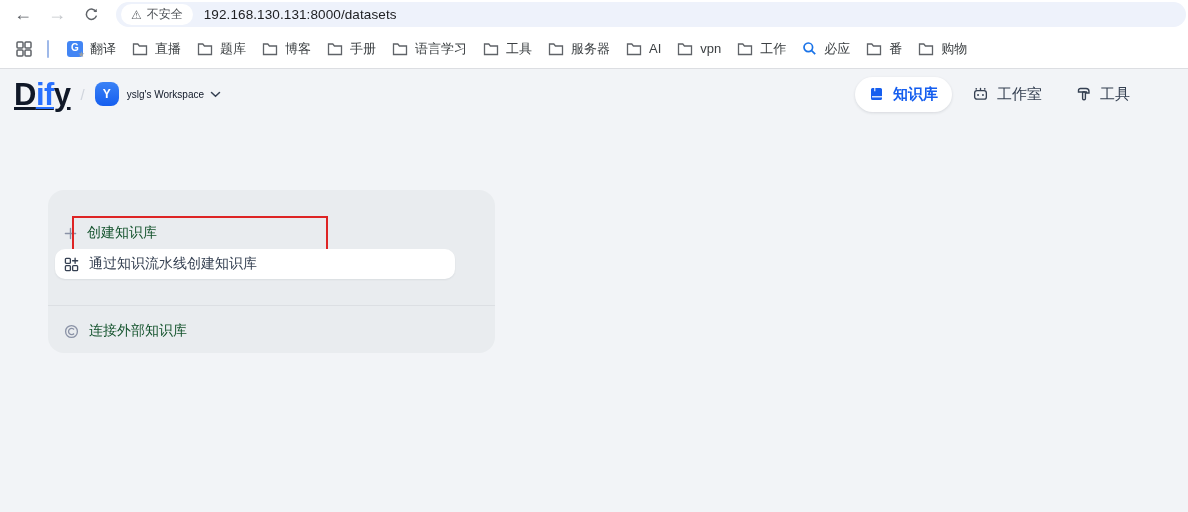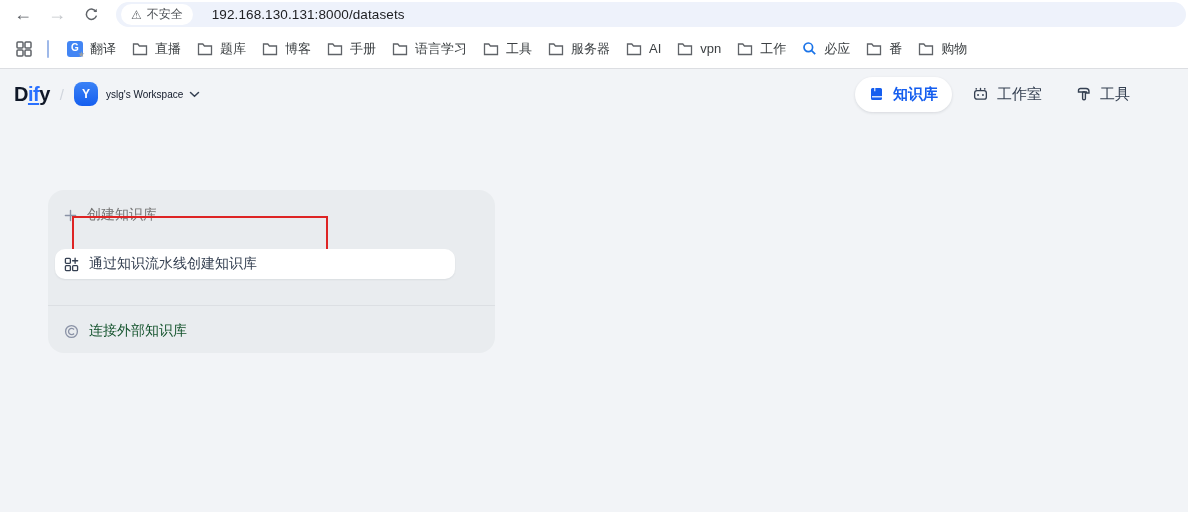--- a/index.html
+++ b/index.html
@@ -11,54 +11,54 @@
   
   .toolbar{height:29px;display:flex;align-items:center;background:#fff;padding-left:6px;}
   .nav-btn{width:34px;height:26px;display:flex;align-items:center;justify-content:center;
     font-size:18px;color:#5f6368;border-radius:50%;cursor:pointer;flex:0 0 auto;}
   .nav-btn.disabled{color:#c5c8cc;}
   .omnibox{flex:1;height:25px;margin:0 2px 0 8px;background:#eef2fb;border-radius:13px;
     display:flex;align-items:center;padding-left:5px;}
   .sec-chip{background:#fff;border-radius:11px;height:21px;display:flex;align-items:center;
     gap:5px;padding:0 10px;color:#4d5156;font-size:12px;}
   .warn-glyph{font-family:"DejaVu Sans",sans-serif;font-size:12px;color:#5f6368;line-height:1;}
-  .url-text{margin-left:19px;color:#202124;font-size:13.5px;letter-spacing:.1px;}
+  .url-text{margin-left:11px;color:#202124;font-size:13.5px;letter-spacing:.1px;}
   
   .bookmarks{height:39px;background:#fff;display:flex;align-items:center;
     padding-left:11px;border-bottom:1px solid #dcdee2;}
   .apps-btn{width:26px;height:26px;display:flex;align-items:center;justify-content:center;cursor:pointer;margin-right:10px;}
   .bm-sep{width:2px;height:18px;background:#9fb9e9;border-radius:1px;margin-right:10px;flex:0 0 auto;}
   .bm-item{display:flex;align-items:center;gap:7px;height:27px;padding:0 8px;border-radius:13px;
     color:#3c4043;font-size:13px;cursor:pointer;white-space:nowrap;}
   .fold-ic,.srch-ic{flex:0 0 auto;display:block;}
   .tr-ic{width:16px;height:16px;border-radius:3px;background:#4285f4;position:relative;flex:0 0 auto;}
   .tr-ic .g{position:absolute;left:4px;top:1.5px;color:#fff;font-size:10px;font-weight:bold;}
   .tr-ic .st{position:absolute;right:-2px;bottom:-2px;font-size:8px;color:#9aa0a6;}
   
   .page{position:absolute;left:0;right:0;top:69px;bottom:0;background:#f2f4f7;}
   .dify-header{height:50px;display:flex;align-items:center;justify-content:space-between;
     padding:0 44px 0 14px;}
   .hdr-left{display:flex;align-items:center;cursor:pointer;}
-  .logo{font-size:20px;font-weight:800;color:#101828;letter-spacing:-.5px;line-height:1;}
+  .logo{font-size:31px;font-weight:800;color:#101828;letter-spacing:-.5px;line-height:1;text-decoration:underline;}
   .logo .if{color:#2970ff;text-decoration:underline;text-decoration-thickness:2px;text-underline-offset:2px;}
   .crumb-slash{margin:0 10px;color:#d0d5dd;font-size:15px;}
   .ws-avatar{width:24px;height:24px;border-radius:8px;background:linear-gradient(180deg,#3b82f6,#155eef);
     color:#fff;font-size:12px;font-weight:700;display:flex;align-items:center;justify-content:center;margin-right:8px;}
   .ws-name{font-size:10px;color:#101828;font-weight:500;}
   .ws-chev{margin-left:6px;display:flex;align-items:center;}
   .hdr-nav{display:flex;align-items:center;gap:6px;}
   .nav-item{display:flex;align-items:center;gap:8px;padding:8px 14px;border-radius:999px;
     font-size:15px;font-weight:500;color:#354052;cursor:pointer;white-space:nowrap;}
   .nav-item.active{background:#fff;color:#155eef;font-weight:600;box-shadow:0 1px 3px rgba(16,24,40,.12);}
   .nav-item .ic{display:flex;align-items:center;}
   
   .menu-card{position:absolute;left:48px;top:121px;width:447px;height:163px;
     background:#e9ecef;border-radius:16px;}
   .menu-row{display:flex;align-items:center;gap:10px;font-size:14px;cursor:pointer;}
-  .row-create{position:absolute;left:16px;top:11px;height:28px;color:#737373;}
+  .row-create{position:absolute;left:16px;top:29px;height:28px;color:#14532d;}
   .row-pipeline{position:absolute;left:7px;top:59px;width:400px;height:30px;background:#fff;
     border-radius:10px;padding-left:9px;box-sizing:border-box;color:#354052;
     box-shadow:0 1px 2px rgba(16,24,40,.07);}
   .menu-divider{position:absolute;left:0;right:0;top:115px;height:1px;background:#dcdfe3;}
   .row-external{position:absolute;left:16px;top:127px;height:28px;color:#14532d;}
   .annotation-box{position:absolute;left:24px;top:26px;width:256px;height:37px;
     border:2px solid #de2424;box-sizing:border-box;pointer-events:none;}
   svg{display:block;}
 </style>
 </head>

